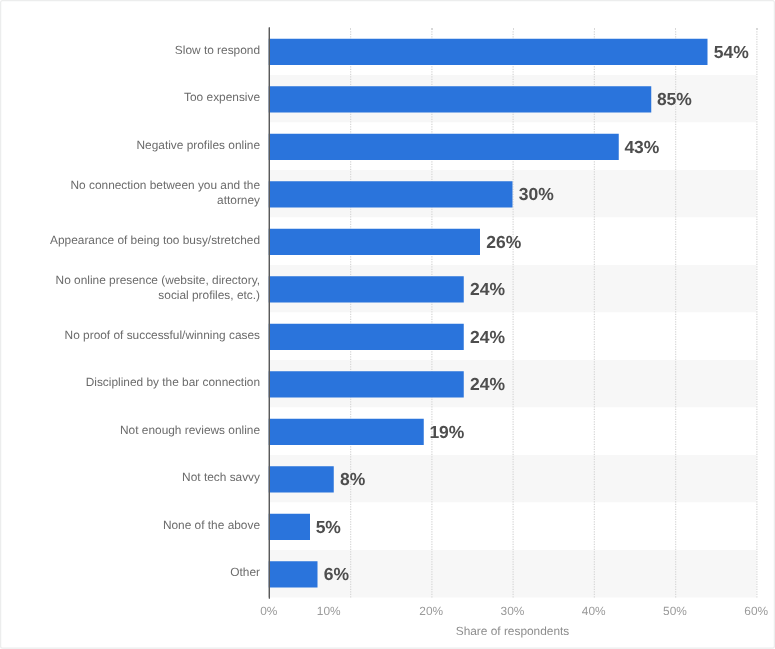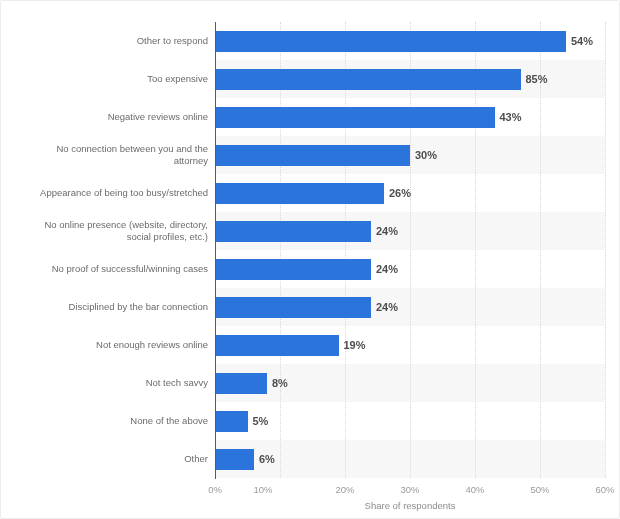--- a/index.html
+++ b/index.html
@@ -56,21 +56,21 @@
   .bar {
     position: absolute;
     height: 21px;
     background: #2a74dc;
     z-index: 4;
   }
   .val {
     position: absolute;
     height: 21px;
     line-height: 21px;
-    font-size: 11px;
+    font-size: 14px;
     font-weight: bold;
     color: #4e4e4e;
     white-space: nowrap;
     z-index: 5;
   }
   .catlabel {
     position: absolute;
     right: 0;
     width: 204px;
     text-align: right;
@@ -173,23 +173,23 @@
         <div class="bar" title="None of the above — 5%" style="top: 388.5px; left: 0px; width: 32.5px; background: rgb(42, 116, 220);"></div>
         <div class="val" style="top: 388.5px; left: 37.5px;">5%</div>
         <div class="bar" title="Other — 6%" style="top: 426.5px; left: 0px; width: 39px; background: rgb(42, 116, 220);"></div>
         <div class="val" style="top: 426.5px; left: 44px;">6%</div>
       </div>
   </div>
 
   <div id="axisline"></div>
 
   <div id="catlabels">
-      <div class="catlabel" style="top: 12.75px;">Other to respond</div>
+      <div class="catlabel" style="top: 12.75px;">Slow to respond</div>
       <div class="catlabel" style="top: 50.75px;">Too expensive</div>
-      <div class="catlabel" style="top: 88.75px;">Negative reviews online</div>
+      <div class="catlabel" style="top: 88.75px;">Negative profiles online</div>
       <div class="catlabel" style="top: 120.5px; text-align: right;">No connection between you and the
 attorney</div>
       <div class="catlabel" style="top: 196.5px;">No online presence (website, directory,
 social profiles, etc.)</div>
       <div class="catlabel" style="top: 164.75px;">Appearance of being too busy/stretched</div>
       <div class="catlabel" style="top: 240.75px;">No proof of successful/winning cases</div>
       <div class="catlabel" style="top: 278.75px;">Disciplined by the bar connection</div>
       <div class="catlabel" style="top: 316.75px;">Not enough reviews online</div>
       <div class="catlabel" style="top: 392.75px;">None of the above</div>
       <div class="catlabel" style="top: 354.75px;">Not tech savvy</div>

